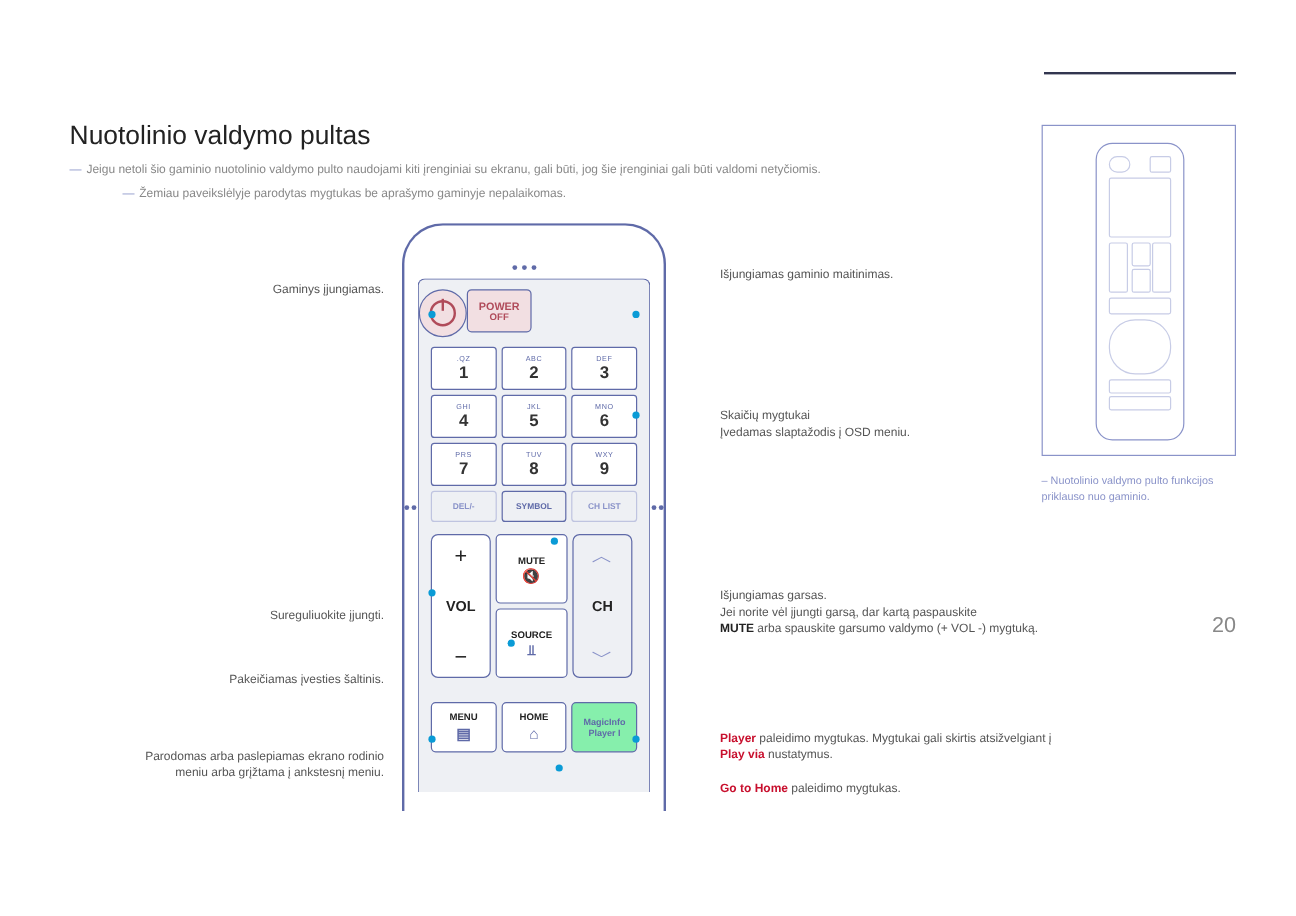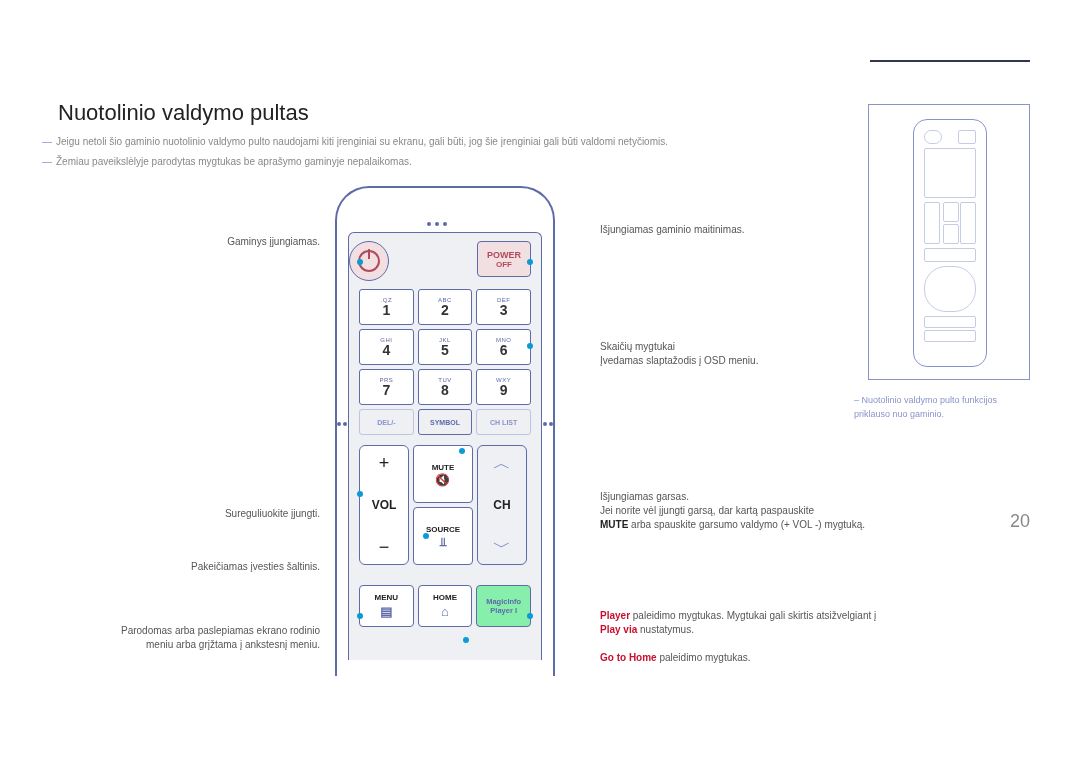--- a/index.html
+++ b/index.html
@@ -21,28 +21,28 @@
   .title {
     position: absolute;
     left: 58px;
     top: 100px;
     font-size: 22px;
     font-weight: 500;
     color: #222;
   }
   .note {
     position: absolute;
-    left: 42px;
+    left: 58px;
     font-size: 10px;
     color: #888;
     max-width: 780px;
   }
   .note .dash { color: #8a93c9; margin-right:4px; font-weight:normal; }
   .note1 { top: 136px; }
-  .note2 { top: 156px; }
+  .note2 { top: 156px; margin-left: 44px; }
 
   .left-callout {
     position: absolute;
     text-align: right;
     font-size: 10px;
     color: #555;
     line-height: 1.4;
     margin-top: 12px;
   }
   .right-callout {
@@ -73,21 +73,21 @@
     position:absolute;
     left:11px; top:44px; right:11px; height:428px;
     border:1.5px solid #5f6aa8;
     border-radius: 6px 6px 0 0;
     border-bottom:none;
     background:#eef0f4;
     box-sizing:border-box;
   }
   .ir-dots { position:absolute; top:24px; left:50%; margin-left:-20px; }
   .ir-dots span { display:inline-block; width:4px;height:4px;background:#5f6aa8;border-radius:50%;margin:0 2px;}
-  .row-top { display:flex; justify-content:space-between; padding:8px 10px 0 0;}
+  .row-top { display:flex; justify-content:flex-start; padding:8px 10px 0 0;}
   .pwr-btn {
     width:38px;height:38px;border-radius:50%;border:1.5px solid #5f6aa8;
     background:#f2dfe2;display:flex;align-items:center;justify-content:center;
   }
   .pwr-glyph { width:18px;height:18px;border:2px solid #b04b5a;border-radius:50%;position:relative;}
   .pwr-glyph::after{content:"";position:absolute;left:50%;top:-3px;width:2px;height:10px;background:#b04b5a;margin-left:-1px;}
   .pwroff-btn {
     width:52px;height:34px;border-radius:4px;border:1.5px solid #5f6aa8;background:#f2dfe2;
     display:flex;flex-direction:column;align-items:center;justify-content:center;font-size:8px;font-weight:bold;color:#b04b5a;
   }
@@ -143,21 +143,21 @@
   .sidebar-box {
     position:absolute; right:50px; top:104px; width:160px; height:274px;
     border:1px solid #8a93c9;
   }
   .smallremote {
     position:absolute; left:50%; top:14px; margin-left:-36px;
     width:72px; height:246px; border:1.5px solid #8a93c9; border-radius:14px;
     background:#fff;
   }
   .sidebar-note {
-    position:absolute; right:66px; top:394px; width:160px;
+    position:absolute; right:52px; top:394px; width:160px;
     font-size:9px; color:#8a93c9; text-align:left; line-height:1.5;
   }
   .sidebar-note::before { content:"– "; }
 
   .pagenum {
     position:absolute; right:50px; bottom:30px; font-size:18px; color:#888; font-weight:300;
   }
 
   
   .sr-block{position:absolute;border:1px solid #c7cce6;border-radius:2px;}

